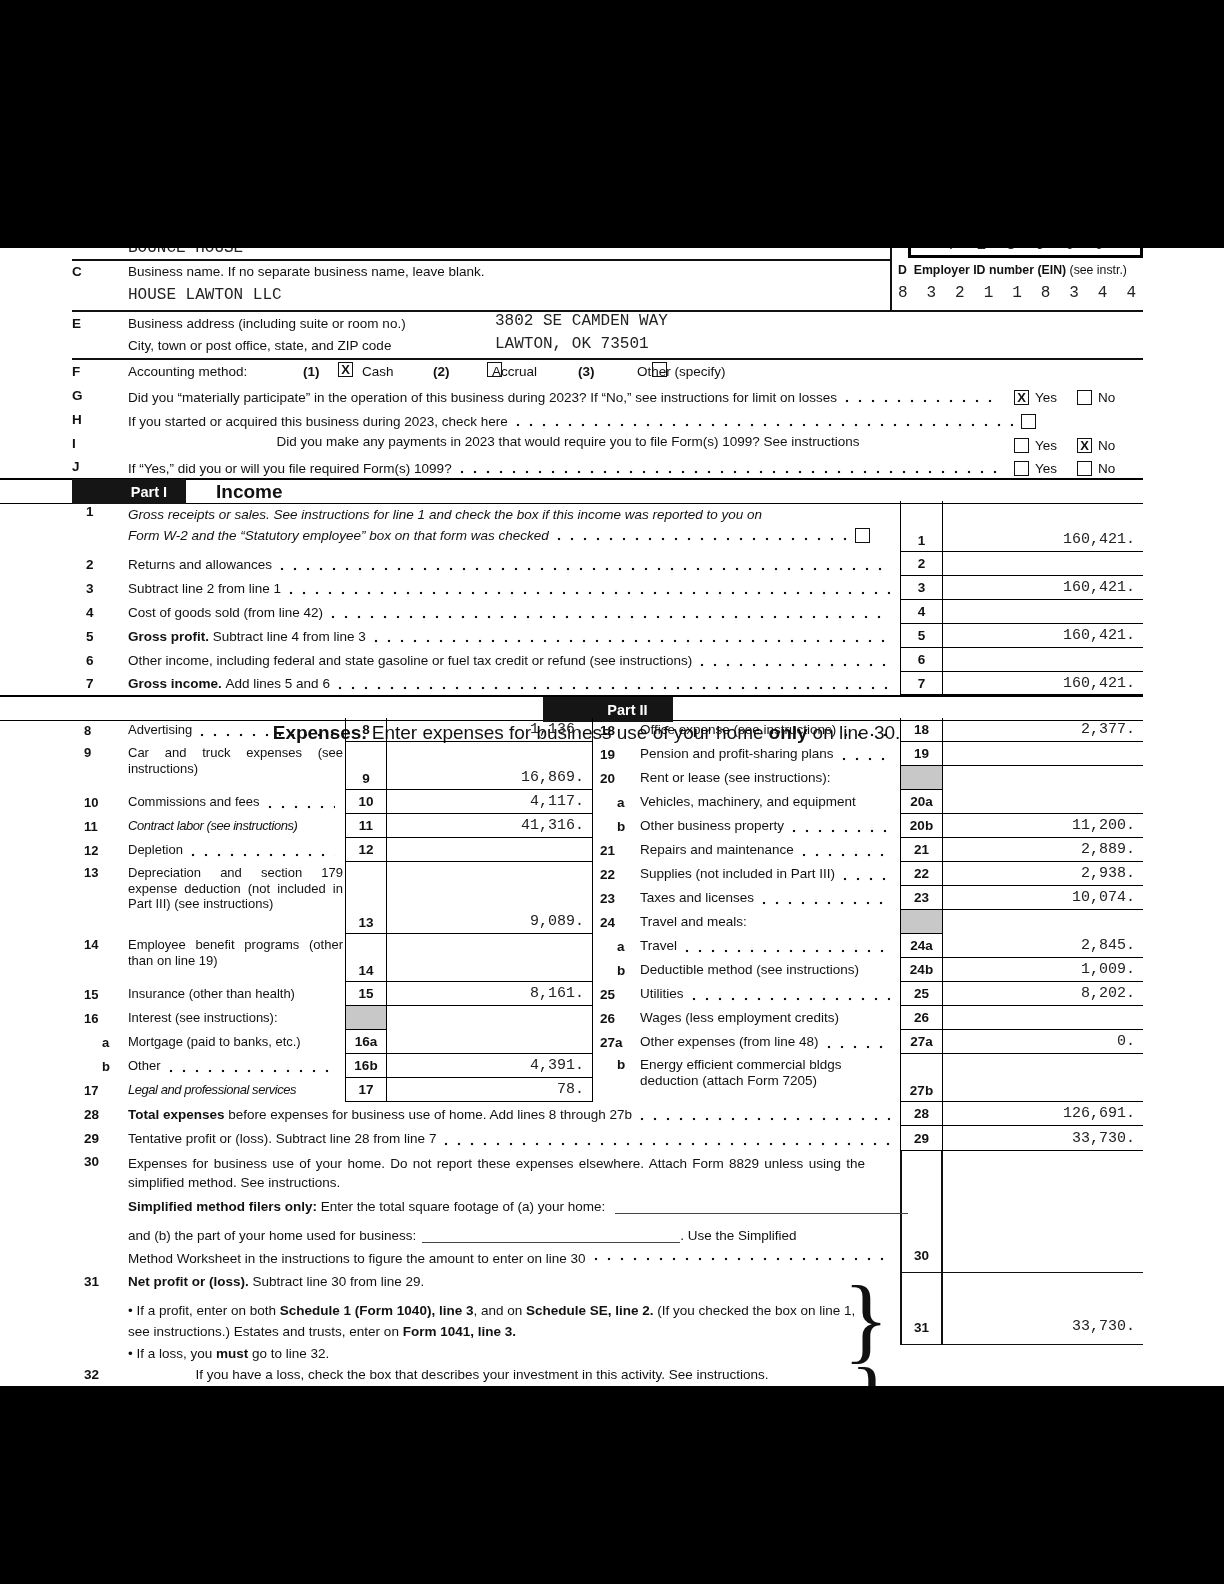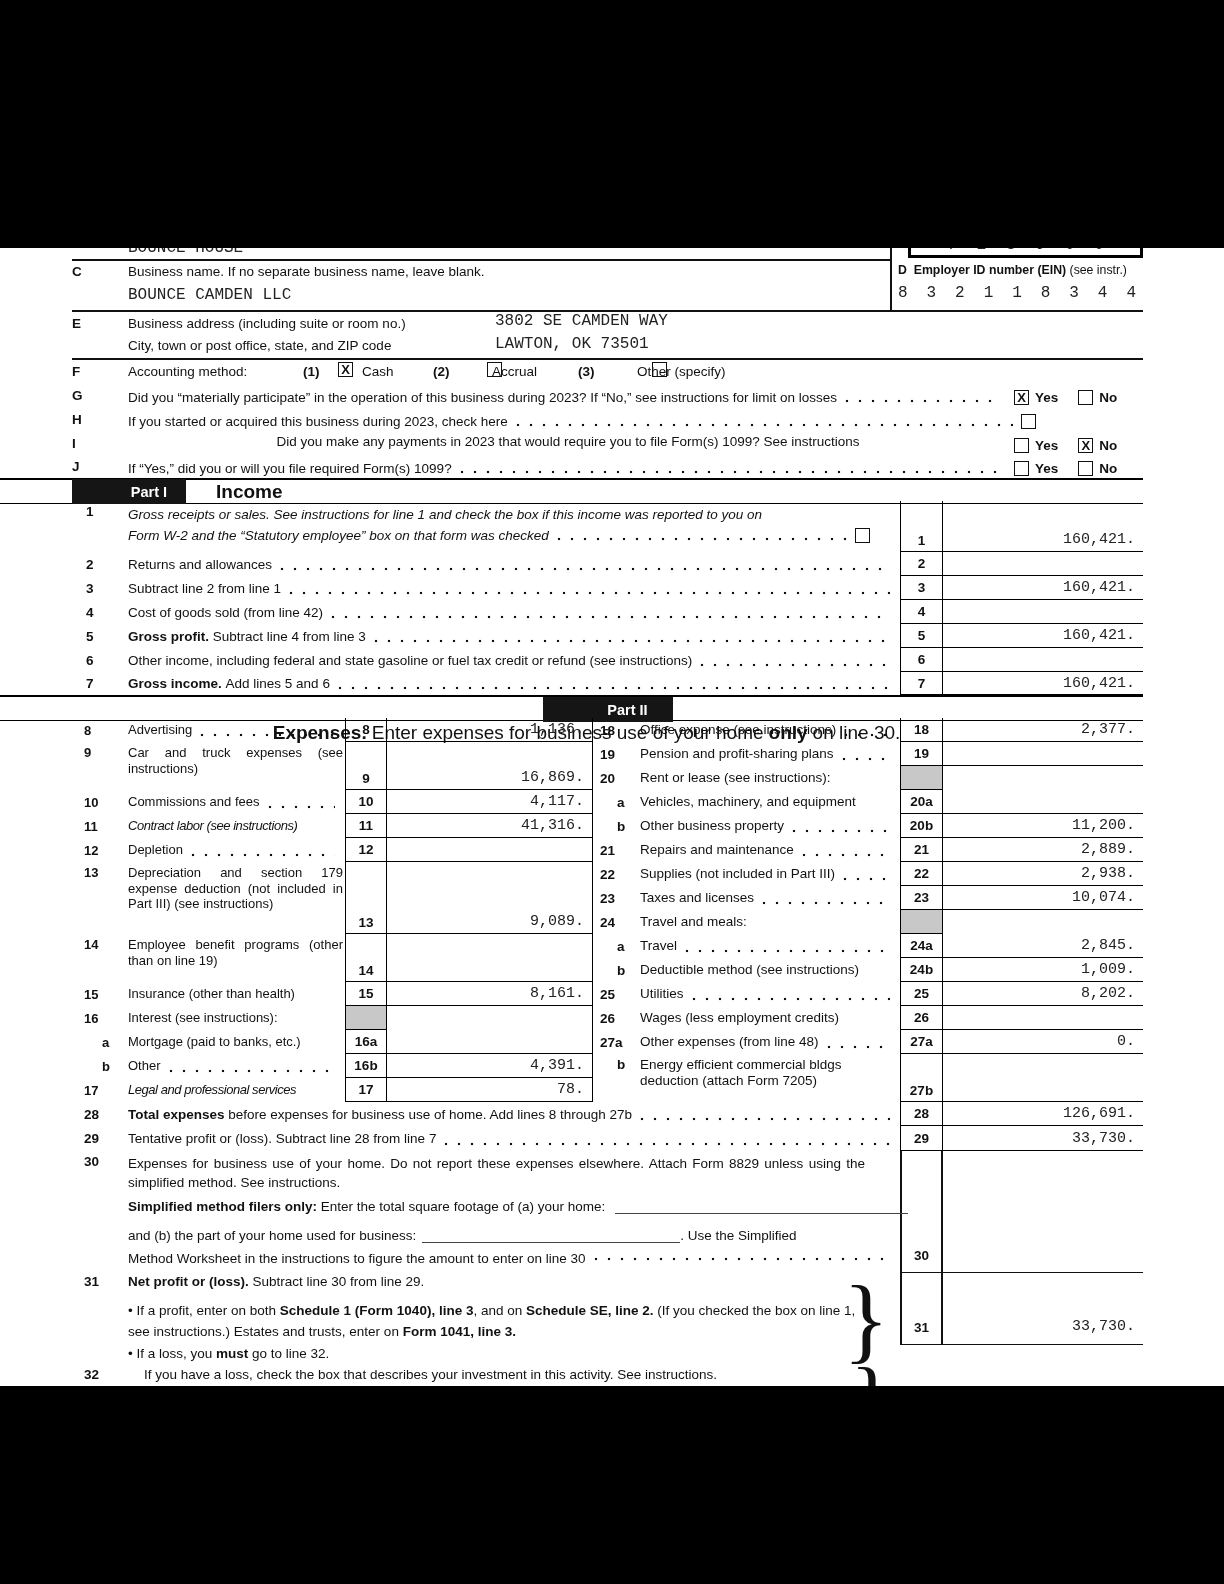--- a/index.html
+++ b/index.html
@@ -15,21 +15,21 @@
   .vr{position:absolute;background:#111;width:1.6px;}
   .cb{display:inline-block;width:15px;height:15px;border:1.7px solid #111;background:#fff;
       position:relative;flex:0 0 auto;box-sizing:border-box;}
   .cb.on::after{content:"X";position:absolute;left:0;top:-1px;width:100%;text-align:center;
       font-size:13px;font-weight:bold;font-family:"Liberation Sans",sans-serif;}
   .leader{flex:1 1 auto;height:6px;align-self:flex-end;margin:0 8px 4px 8px;min-width:0;
       background-image:radial-gradient(circle at 2px 3px,#111 1.3px,transparent 1.6px);
       background-size:13px 6px;background-repeat:repeat-x;background-position:0 100%;}
   .frow{position:absolute;display:flex;align-items:center;font-size:13.5px;height:22px;}
   .yn{position:absolute;display:flex;align-items:center;gap:6px;height:22px;}
-  .yn .lab{font-weight:bold;font-size:13.5px;margin-right:14px;}
+  .yn .lab{font-weight:normal;font-size:13.5px;margin-right:14px;}
   
   .pbar{position:absolute;left:0;width:1143px;height:23px;border-top:2px solid #000;
         border-bottom:1.6px solid #000;background:#fff;display:flex;align-items:center;box-sizing:content-box;}
   .ptab{margin-left:72px;background:#151515;color:#fff;font-weight:bold;font-size:14.5px;
         height:25px;display:flex;align-items:center;justify-content:center;flex:0 0 auto;padding-left:40px;}
   .ptitle{margin-left:30px;font-weight:bold;font-size:19px;display:flex;align-items:baseline;gap:5px;}
   
   .tbl{position:absolute;}
   .xr{display:flex;align-items:stretch;}
   .ln{box-sizing:border-box;font-weight:bold;display:flex;align-items:center;font-size:13.5px;}
@@ -86,21 +86,21 @@
     <span class="mono">9</span>
     <span class="mono">0</span>
     <span class="mono">0</span>
   </div>
   <div class="hr" style="left:72px;top:11px;width:818px;"></div>
   <div class="vr" style="left:890px;top:0px;height:62px;"></div>
 
   
   <div class="a t b" style="left:72px;top:16px;">C</div>
   <div class="a t" style="left:128px;top:16px;">Business name. If no separate business name, leave blank.</div>
-  <div class="a mono" style="left:128px;top:38px;">BOUNCE CAMDEN LLC</div>
+  <div class="a mono" style="left:128px;top:38px;">HOUSE LAWTON LLC</div>
   <div class="a" style="left:898px;top:15px;width:240px;font-size:12.3px;">
     <span class="b">D</span>&nbsp;
     <span class="b">Employer ID number (EIN)</span>
     <span>(see instr.)</span>
   </div>
   <div class="a" style="left:898px;top:36px;width:238px;display:flex;justify-content:space-between;">
     <span class="mono">8</span>
     <span class="mono">3</span>
     <span class="mono">2</span>
     <span class="mono">1</span>
@@ -526,19 +526,19 @@
   <div class="a t" style="left:128px;top:1052px;width:728px;line-height:21px;">
     <span>• If a profit, enter on both </span><span class="b">Schedule 1 (Form 1040), line 3</span><span>, and on </span><span class="b">Schedule SE, line 2.</span><span> (If you checked the box on line 1, see instructions.) Estates and trusts, enter on </span><span class="b">Form 1041, line 3.</span>
   </div>
   <div class="a t" style="left:128px;top:1098px;">
     <span>• If a loss, you </span><span class="b">must</span><span>  go to line 32.</span>
   </div>
   <div class="a brace" style="left:843px;top:1028px;font-size:96px;line-height:86px;">}</div>
 
   
   <div class="a b t" style="left:84px;top:1119px;">32</div>
-  <div class="a t" style="left:144px;top:1119px;width:740px;">If you have a loss, check the box that describes your investment in this activity. See instructions.</div>
+  <div class="a t" style="left:112px;top:1119px;width:740px;text-align:center;">If you have a loss, check the box that describes your investment in this activity. See instructions.</div>
   <div class="a" style="left:850px;top:1112px;width:30px;height:26px;overflow:hidden;">
     <span class="brace" style="font-size:90px;line-height:80px;display:block;">}</span>
   </div>
 
  </div>
 </div>
 
 </body></html>

